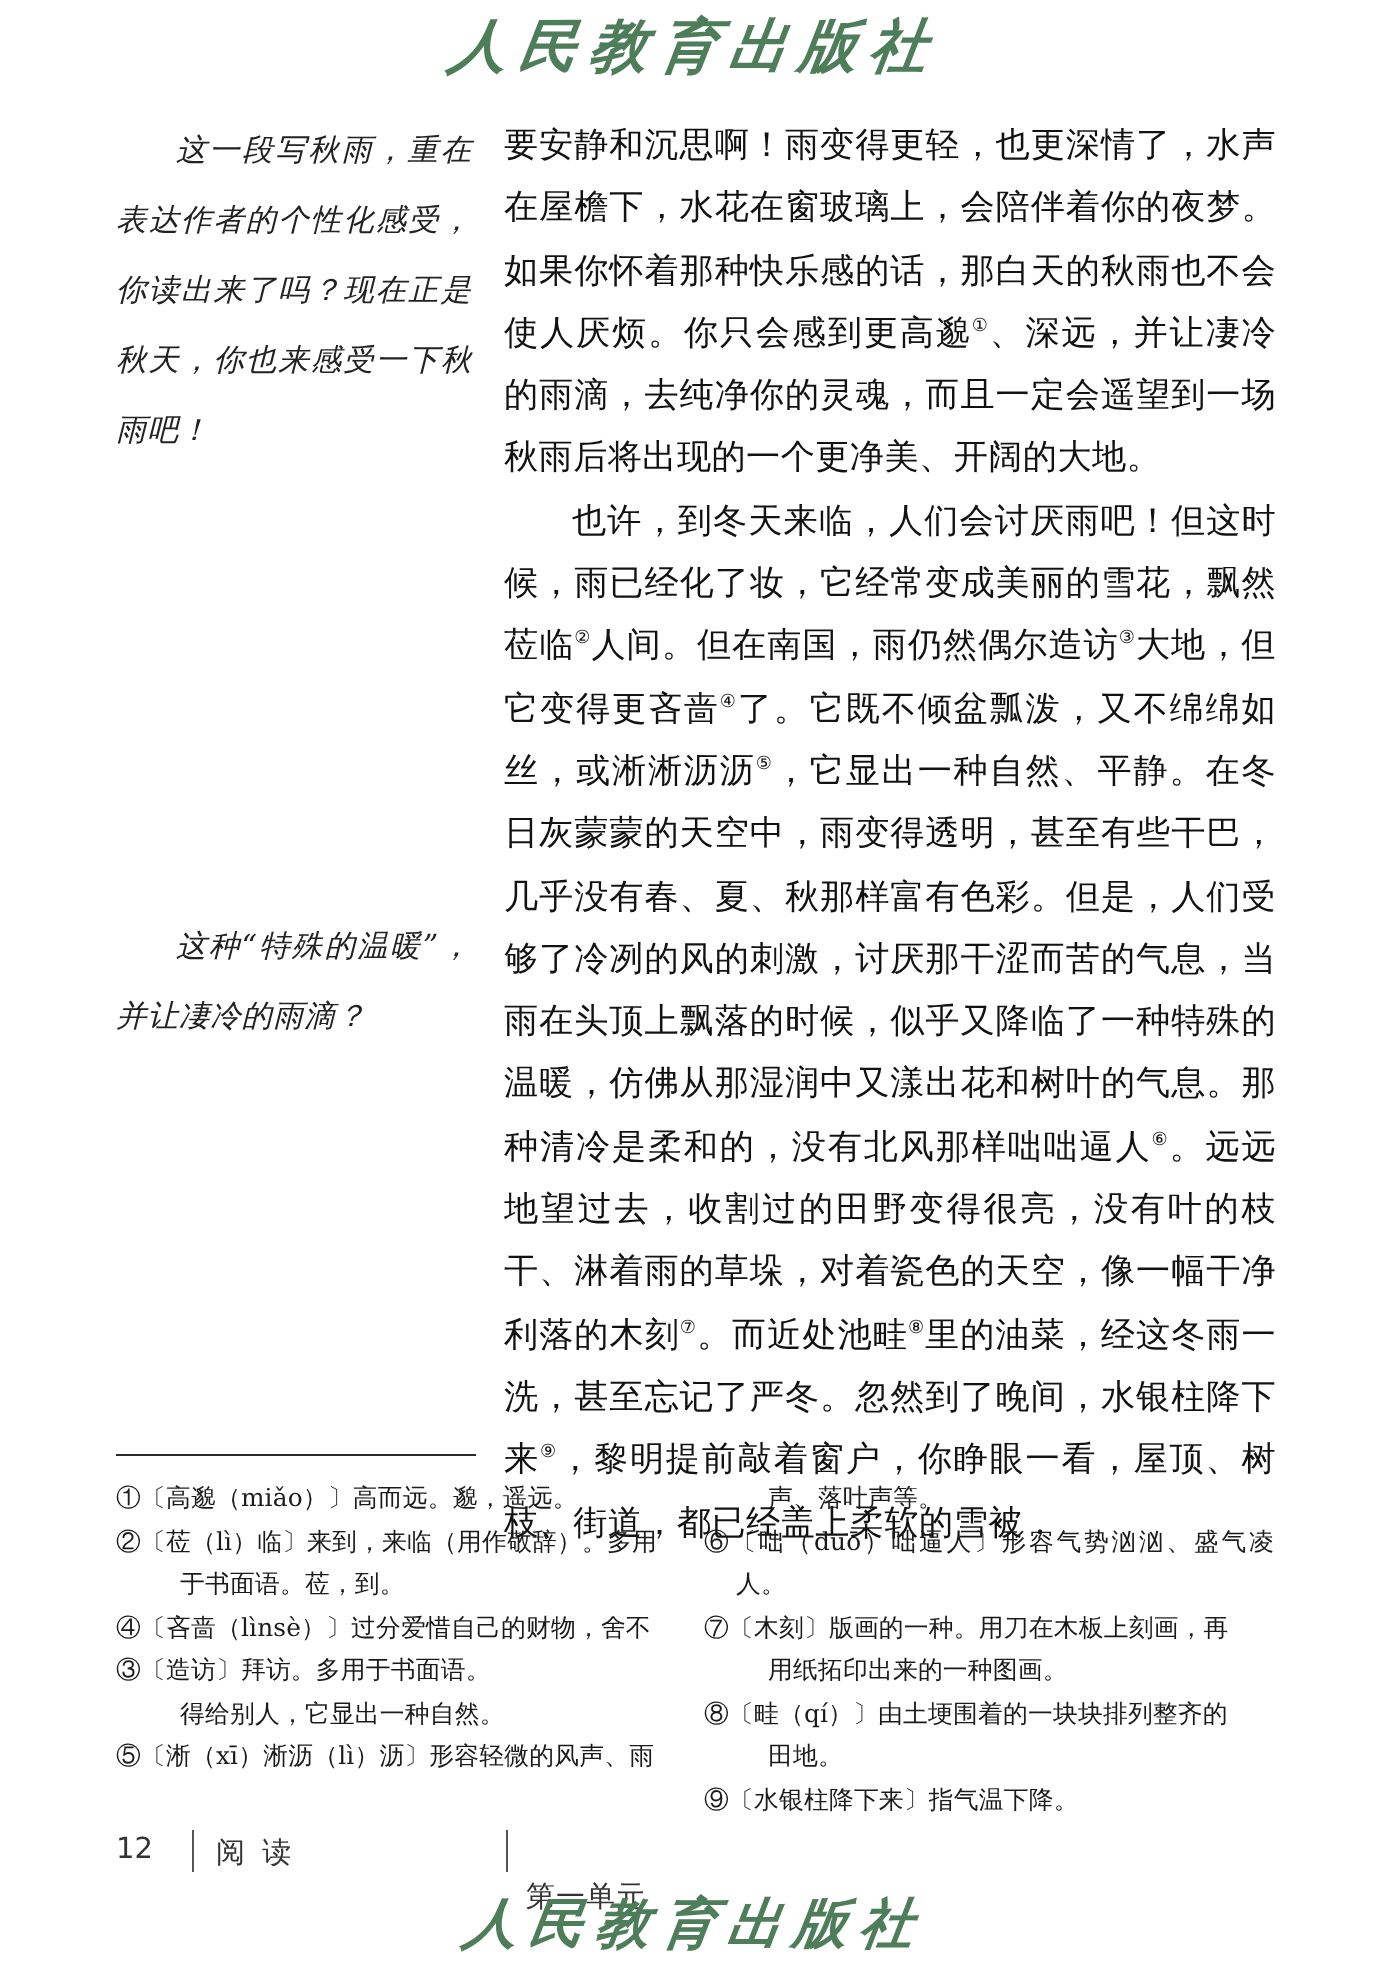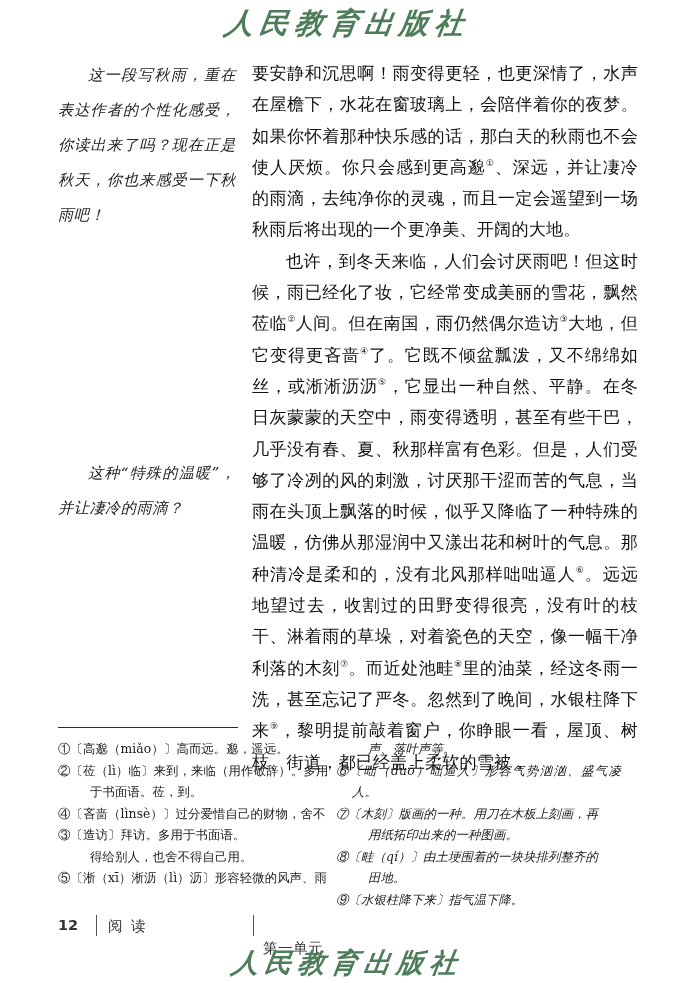--- a/index.html
+++ b/index.html
@@ -118,21 +118,21 @@
     left: 0;
     width: 695px;
     height: 165px;
   }
   .fn-col {
     position: absolute;
     top: 0;
     width: 285px;
   }
   .fn-col.left  { left: 58px; }
-  .fn-col.right { left: 336px; font-style: italic; }
+  .fn-col.right { left: 352px; }
 
   .fn-item, .fn-cont {
     font-family: "DejaVu Serif", "Liberation Serif", serif;
     font-size: 12.4px;
     line-height: 21.5px;
     color: #1a1a1a;
     text-align: justify;
     text-justify: inter-character;
     padding-left: 16px;
     text-indent: -16px;
@@ -151,21 +151,20 @@
     width: 695px;
     height: 26px;
   }
   .footer .pageno {
     position: absolute;
     left: 58px;
     top: 2px;
     font-size: 14.5px;
     font-family: "DejaVu Sans", "Liberation Sans", sans-serif;
     color: #333;
-    font-weight: bold;
   }
   .footer .sep1, .footer .sep2 {
     position: absolute;
     top: 0;
     width: 0;
     height: 21px;
     border-left: 1.5px solid #555;
   }
   .footer .sep1 { left: 96px; }
   .footer .sep2 { left: 253px; }
@@ -200,21 +199,21 @@
 
 <div class="fn-rule"></div>
 
 <div class="footnotes">
   <div class="fn-col left">
     <div class="fn-item">①〔高邈（miǎo）〕高而远。邈，遥远。</div>
     <div class="fn-item">②〔莅（lì）临〕来到，来临（用作敬辞）。多用</div>
     <div class="fn-cont">于书面语。莅，到。</div>
     <div class="fn-item">④〔吝啬（lìnsè）〕过分爱惜自己的财物，舍不</div>
     <div class="fn-item">③〔造访〕拜访。多用于书面语。</div>
-    <div class="fn-cont">得给别人，也舍不得自己用。</div>
+    <div class="fn-cont">得给别人，它显出一种自然。</div>
     <div class="fn-item">⑤〔淅（xī）淅沥（lì）沥〕形容轻微的风声、雨</div>
   </div>
   <div class="fn-col right">
     <div class="fn-cont">声、落叶声等。</div>
     <div class="fn-item">⑥〔咄（duō）咄逼人〕形容气势汹汹、盛气凌人。</div>
     <div class="fn-item">⑦〔木刻〕版画的一种。用刀在木板上刻画，再</div>
     <div class="fn-cont">用纸拓印出来的一种图画。</div>
     <div class="fn-item">⑧〔畦（qí）〕由土埂围着的一块块排列整齐的</div>
     <div class="fn-cont">田地。</div>
     <div class="fn-item">⑨〔水银柱降下来〕指气温下降。</div>

